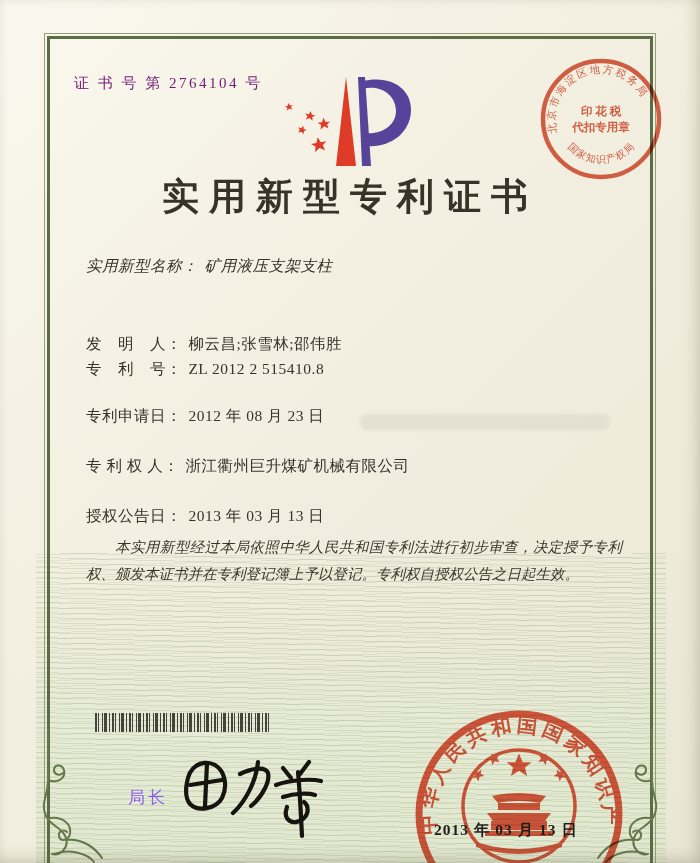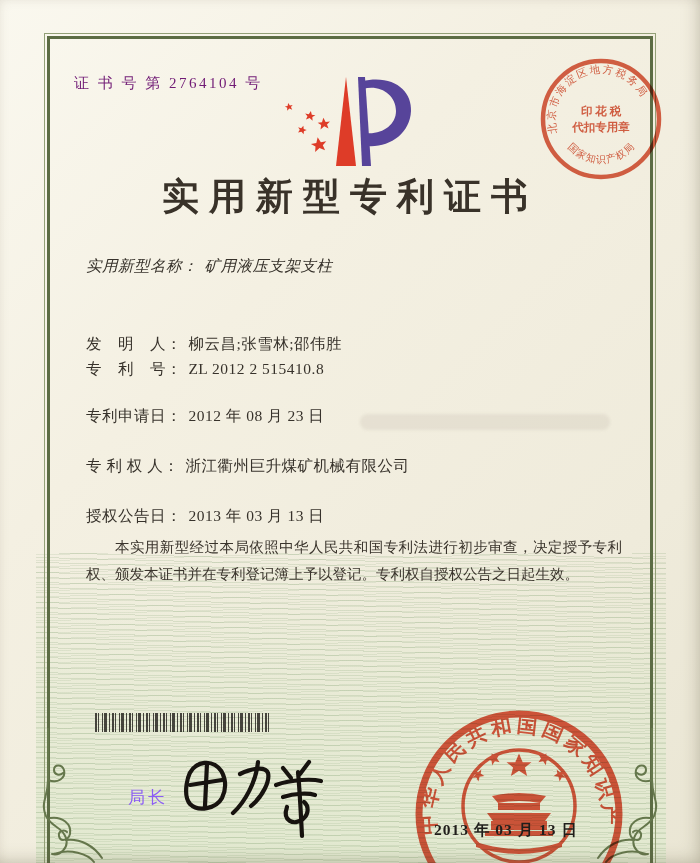--- a/index.html
+++ b/index.html
@@ -32,21 +32,21 @@
     mix-blend-mode:multiply;opacity:.93;}
   .title{position:absolute;left:0;right:0;top:172px;margin:0;text-align:center;
     font-size:37px;font-weight:700;letter-spacing:10px;color:#393229;}
 
   .fields{position:absolute;left:86px;top:256px;width:545px;color:#37322b;}
   .field{position:absolute;left:0;font-size:15.5px;letter-spacing:.5px;white-space:nowrap;}
   .field .flabel{margin-right:2px;}
   .r0{top:0px;font-style:italic;} .r1{top:56px;margin-top:22px;} .r2{top:103px;} .r3{top:150px;} .r4{top:200px;} .r5{top:234px;margin-top:16px;}
 
   .paragraphs{position:absolute;left:86px;top:534px;width:536px;color:#3a342c;
-    font-size:14.5px;line-height:27px;text-align:justify;}
+    font-size:14.5px;line-height:27px;text-align:justify;font-style:italic;}
   .paragraphs p{margin:0;text-indent:2em;}
 
   .barcode{position:absolute;left:95px;top:713px;width:174px;height:19px;
     background:repeating-linear-gradient(90deg,
       #23201c 0 2px, transparent 2px 3px,
       #23201c 3px 4px, transparent 4px 7px,
       #23201c 7px 8px, transparent 8px 9px,
       #23201c 9px 12px, transparent 12px 14px,
       #23201c 14px 15px, transparent 15px 17px);
     opacity:.82;}

